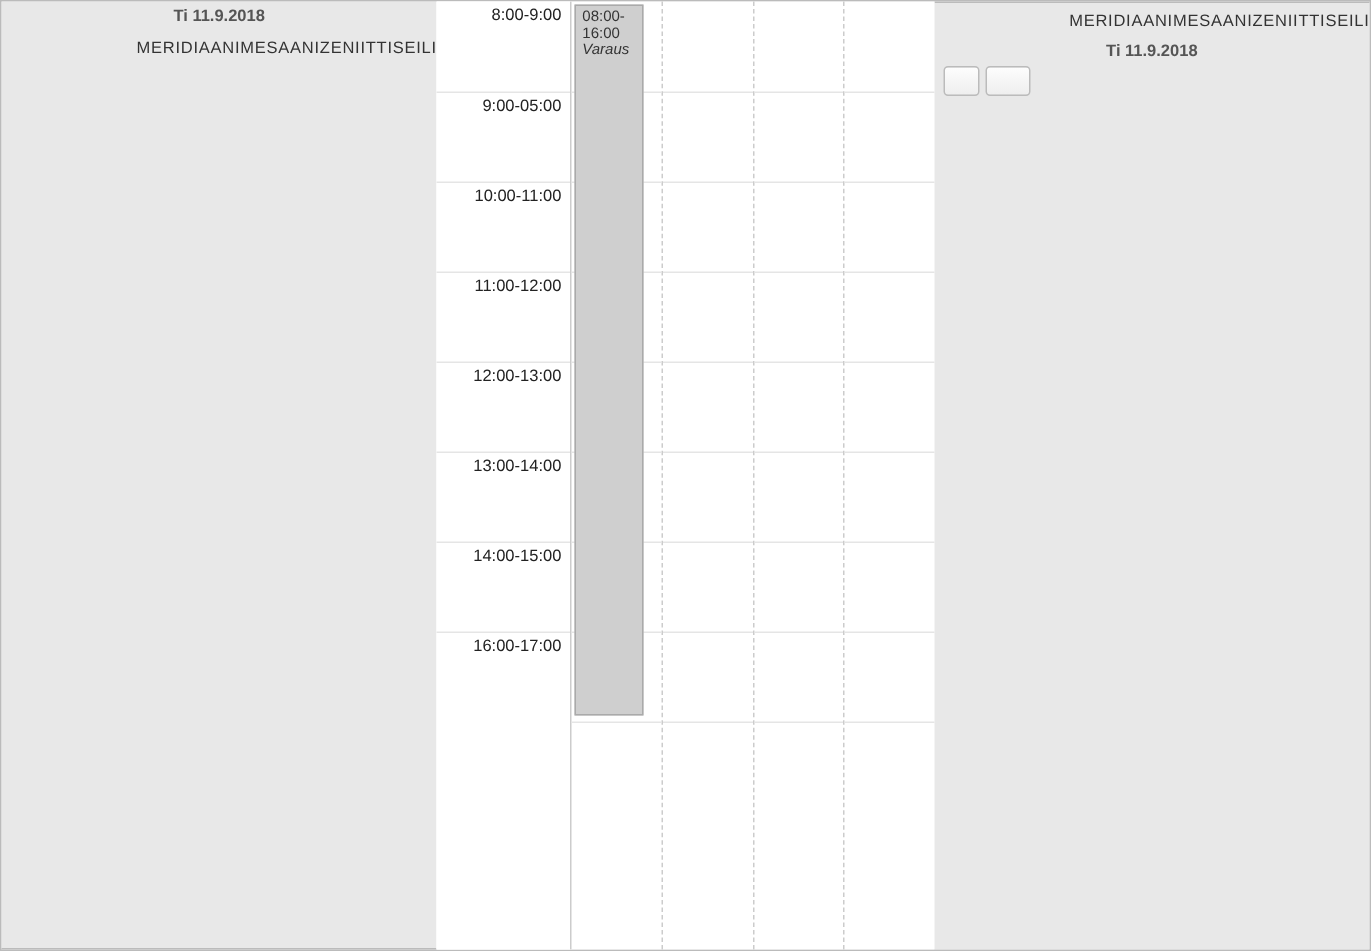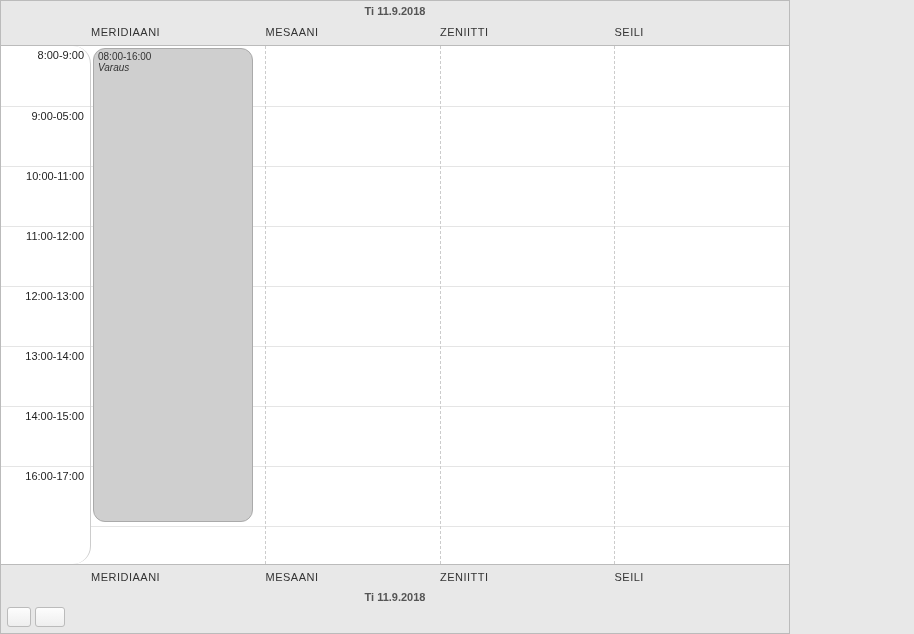--- a/index.html
+++ b/index.html
@@ -7,22 +7,22 @@
     font-family: Verdana, Arial, sans-serif;
     font-size: 11px;
     background: #e8e8e8;
     color: #333;
     width: 914px;
     height: 634px;
     overflow: hidden;
   }
   .container {
     display: flex;
-    flex-direction: column;
-    width: 790px;
+    flex-direction: row;
+    width: 914px;
     height: 634px;
     border: 1px solid #bbb;
   }
   .header {
     background: #e8e8e8;
     border-bottom: 1px solid #bbb;
   }
   .date-row {
     text-align: center;
     font-weight: bold;
@@ -50,21 +50,20 @@
     flex: 1;
     background: #fff;
     position: relative;
     display: flex;
   }
   .time-gutter {
     width: 90px;
     flex-shrink: 0;
     border-right: 1px solid #ccc;
     background: #fff;
-    border-radius: 18px;
   }
   .time-slot {
     height: 60px;
     border-top: 1px solid #e5e5e5;
     padding: 3px 6px 0 0;
     text-align: right;
     font-size: 11px;
     color: #222;
   }
   .time-slot:first-child { border-top: none; }
@@ -83,21 +82,21 @@
     position: absolute;
     left: 0; right: 0;
     border-top: 1px solid #e5e5e5;
   }
   .event {
     position: absolute;
     left: 2px;
     right: 12px;
     background: #cfcfcf;
     border: 1px solid #aaa;
-    border-radius: 12px;
+    border-radius: 0;
     padding: 2px 4px;
     font-size: 10px;
     color: #333;
     overflow: hidden;
   }
   .event .ev-time { display: block; }
   .event .ev-title { display: block; font-style: italic; }
   .footer {
     background: #e8e8e8;
     border-top: 1px solid #bbb;

